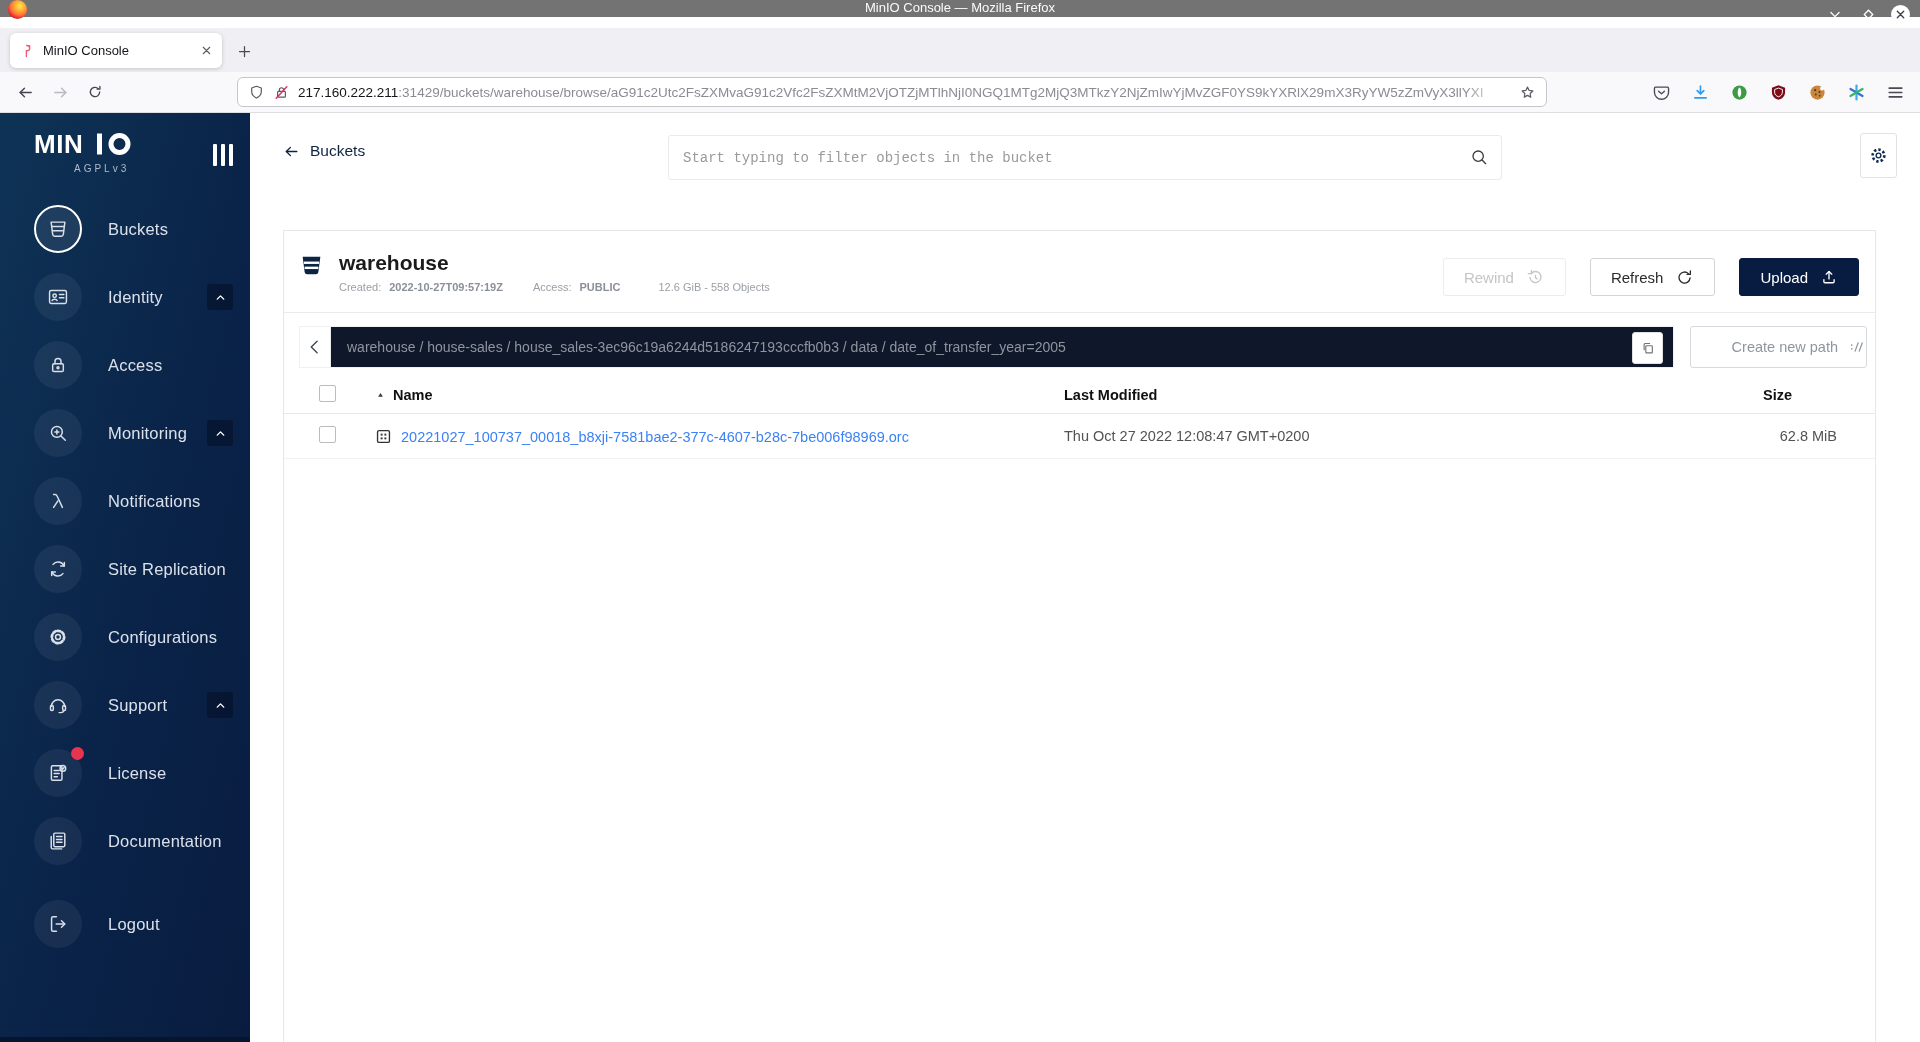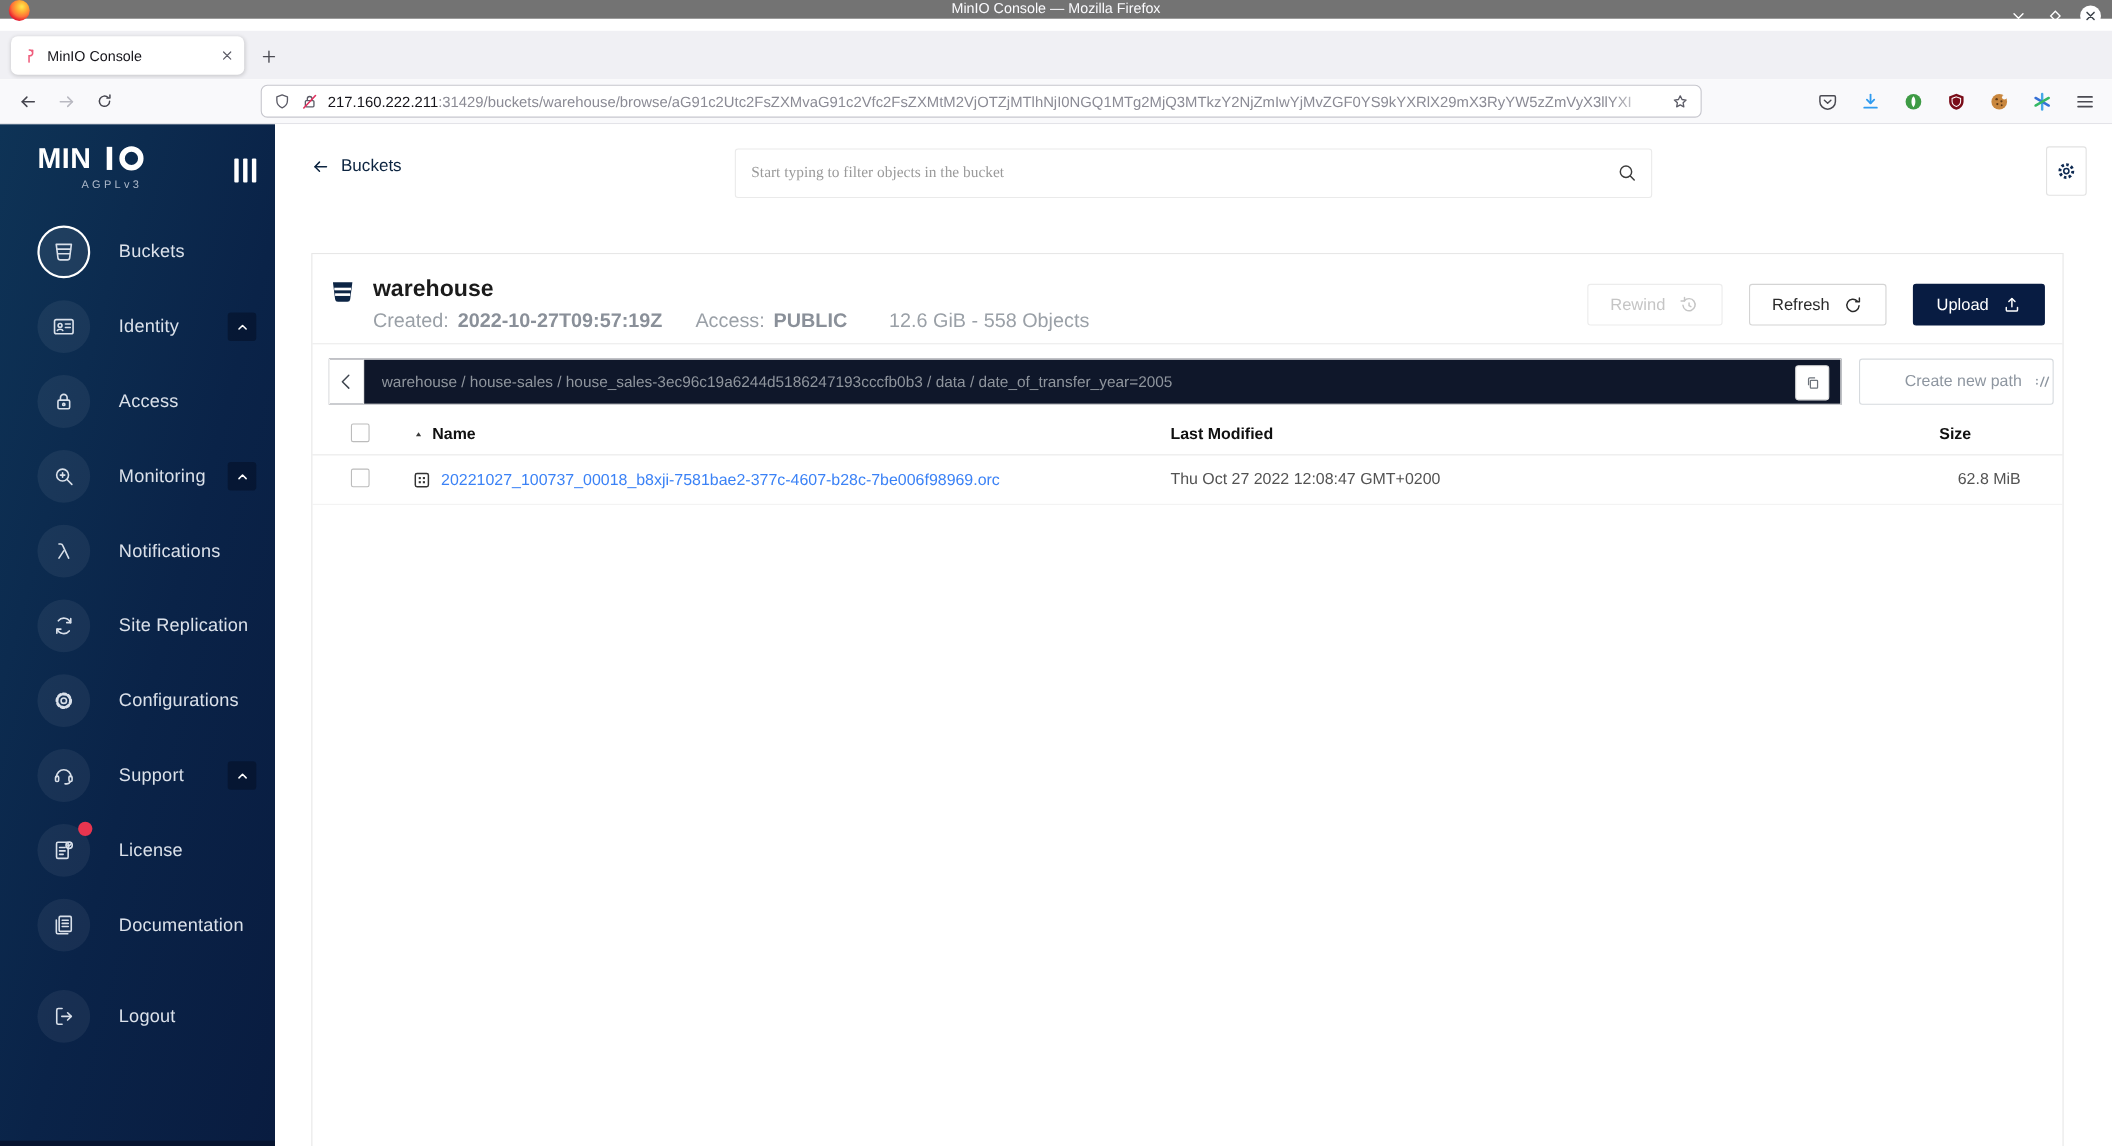--- a/index.html
+++ b/index.html
@@ -42,30 +42,30 @@
 .side-ic{position:relative;width:48px;height:48px;border-radius:50%;background:rgba(255,255,255,.06);color:#d9e0ea;display:flex;align-items:center;justify-content:center;flex:0 0 48px}
 .side-ic.ring{border:2px solid #fff;background:rgba(255,255,255,.08)}
 .side-label{margin-left:26px;color:#dbe1ea;font-size:16.5px;letter-spacing:.2px}
 .side-caret{position:absolute;right:17px;width:26px;height:26px;border-radius:3px;background:rgba(3,14,36,.55);color:#fff;display:flex;align-items:center;justify-content:center}
 .dot{position:absolute;top:-2px;right:-2px;width:13px;height:13px;border-radius:50%;background:#e8354f}
 .side-bottom{position:absolute;bottom:0;left:0;width:250px;height:5px;background:#071430}
 .main{position:absolute;left:250px;right:0;top:0;bottom:0;background:#fff}
 .page-head{position:relative;height:83px}
 .back-link{position:absolute;left:33px;top:29px;display:flex;align-items:center;gap:10px;color:#0c2440;font-size:15.5px;cursor:pointer;text-decoration:none}
 .search-box{position:absolute;left:418px;top:22px;width:834px;height:45px}
-.search-box input{width:100%;height:100%;border:1px solid #eaeaea;border-radius:3px;padding:0 46px 0 14px;font-size:14px;font-family:Liberation Serif, serif;color:#333;outline:none}
+.search-box input{width:100%;height:100%;border:1px solid #eaeaea;border-radius:3px;padding:0 46px 0 14px;font-size:14px;font-family:Liberation Mono, monospace;color:#333;outline:none}
 .search-box input::placeholder{color:#9a9a9a}
 .search-ic{position:absolute;right:13px;top:12px;color:#3c3c3c}
 .gear-btn{position:absolute;right:23px;top:20px;width:37px;height:45px;background:#fff;border:1px solid #e2e2e2;border-radius:3px;color:#0e2a52;display:flex;align-items:center;justify-content:center;cursor:pointer}
 .card{position:absolute;left:33px;right:44px;top:117px;bottom:-2px;border:1px solid #e7e7e7;background:#fff}
 .bucket-head{height:82px;border-bottom:1px solid #ebebeb;position:relative;display:flex;align-items:flex-start;padding:20px 16px 0 15px}
 .bucket-ic{margin-top:2px}
 .bucket-texts{margin-left:15px}
 .bucket-title{font-size:21px;font-weight:700;color:#1b1b1b;line-height:1.1}
-.bucket-meta{margin-top:7px;font-size:18px;color:#9aa0a7;display:flex;gap:8px;align-items:center}
+.bucket-meta{margin-top:7px;font-size:11px;color:#9aa0a7;display:flex;gap:8px;align-items:center}
 .bucket-meta b{font-weight:700;color:#8a9099;margin-right:22px}
 .bucket-meta .usage{margin-left:8px}
 .head-actions{position:absolute;right:16px;top:27px;display:flex;gap:24px}
 .btn{height:38px;border-radius:3px;font-size:15px;font-family:"Liberation Sans",sans-serif;display:flex;align-items:center;gap:12px;padding:0 20px;background:#fff;border:1px solid #d4d4d4;color:#2b2b2b;cursor:pointer}
 .btn.disabled{border-color:#ececec;color:#c5c5c5;cursor:default}
 .btn.primary{background:#081c42;border-color:#081c42;color:#fff}
 .browse-bar{display:flex;margin:13px 8px 0 15px;gap:16px;height:42px}
 .path-strip{flex:1;background:#0f172a;border:1px solid #f0f0f0;display:flex;align-items:center;position:relative}
 .chev-box{width:31px;height:100%;background:#fff;border-right:1px solid #eaeaea;display:flex;align-items:center;justify-content:center;color:#3f4650;cursor:pointer}
 .breadcrumb{margin-left:16px;font-size:14px;color:#8f959d;white-space:nowrap;overflow:hidden}

